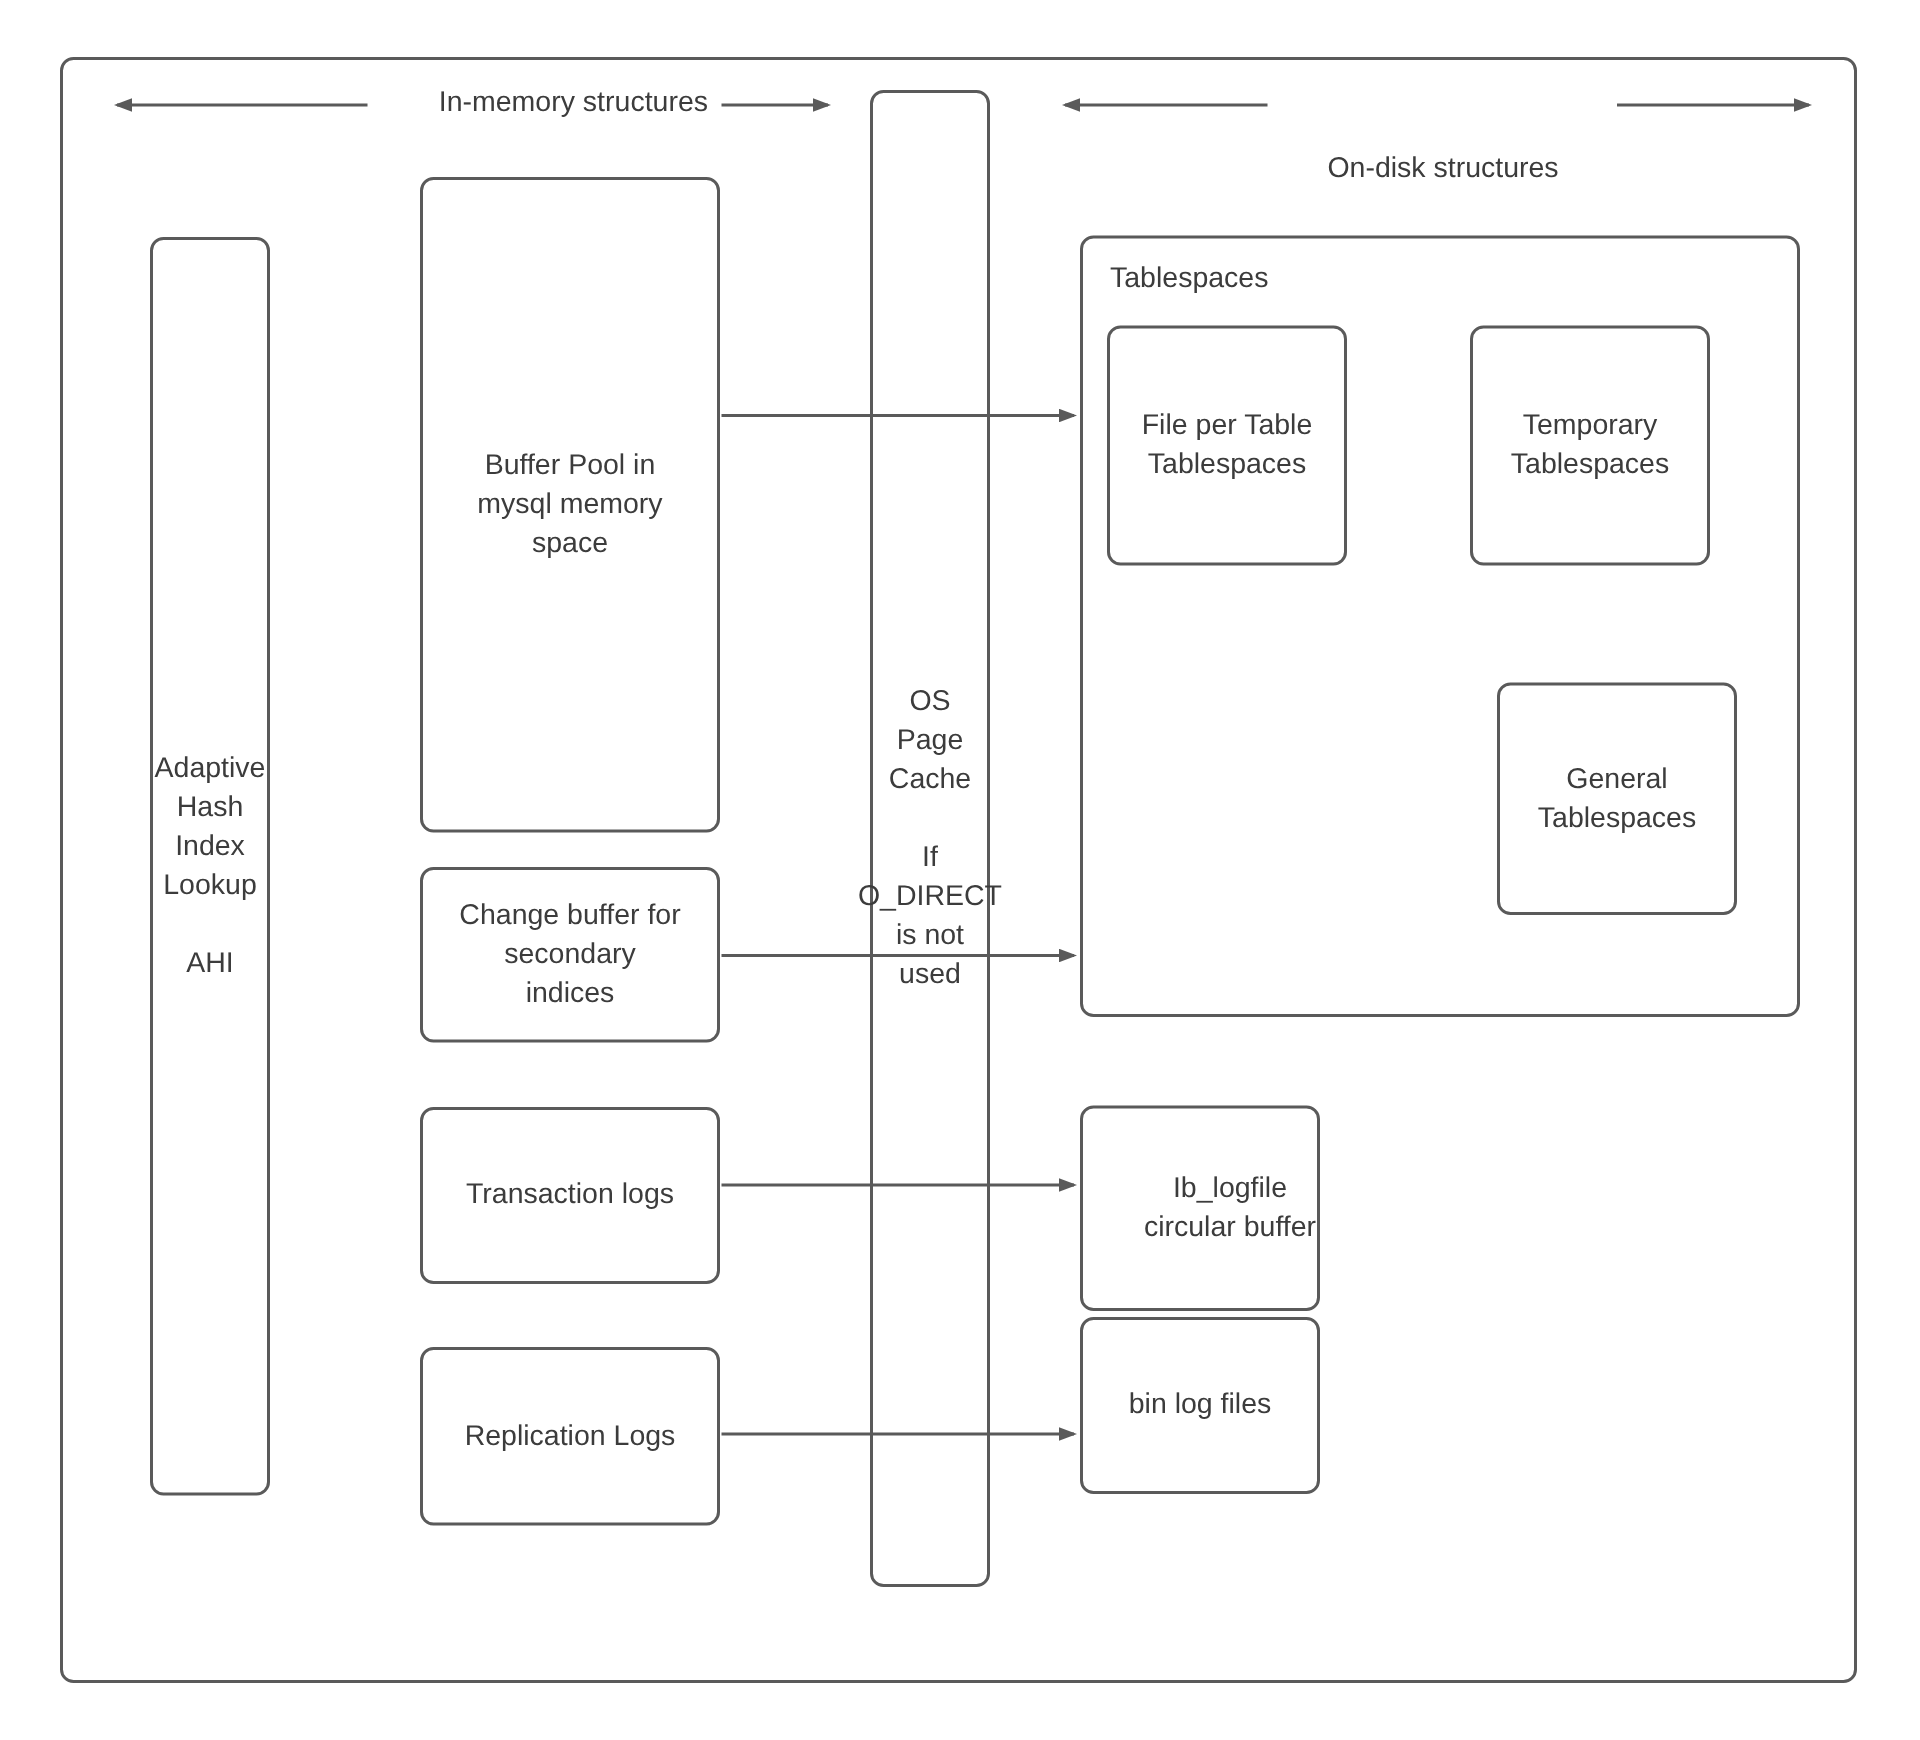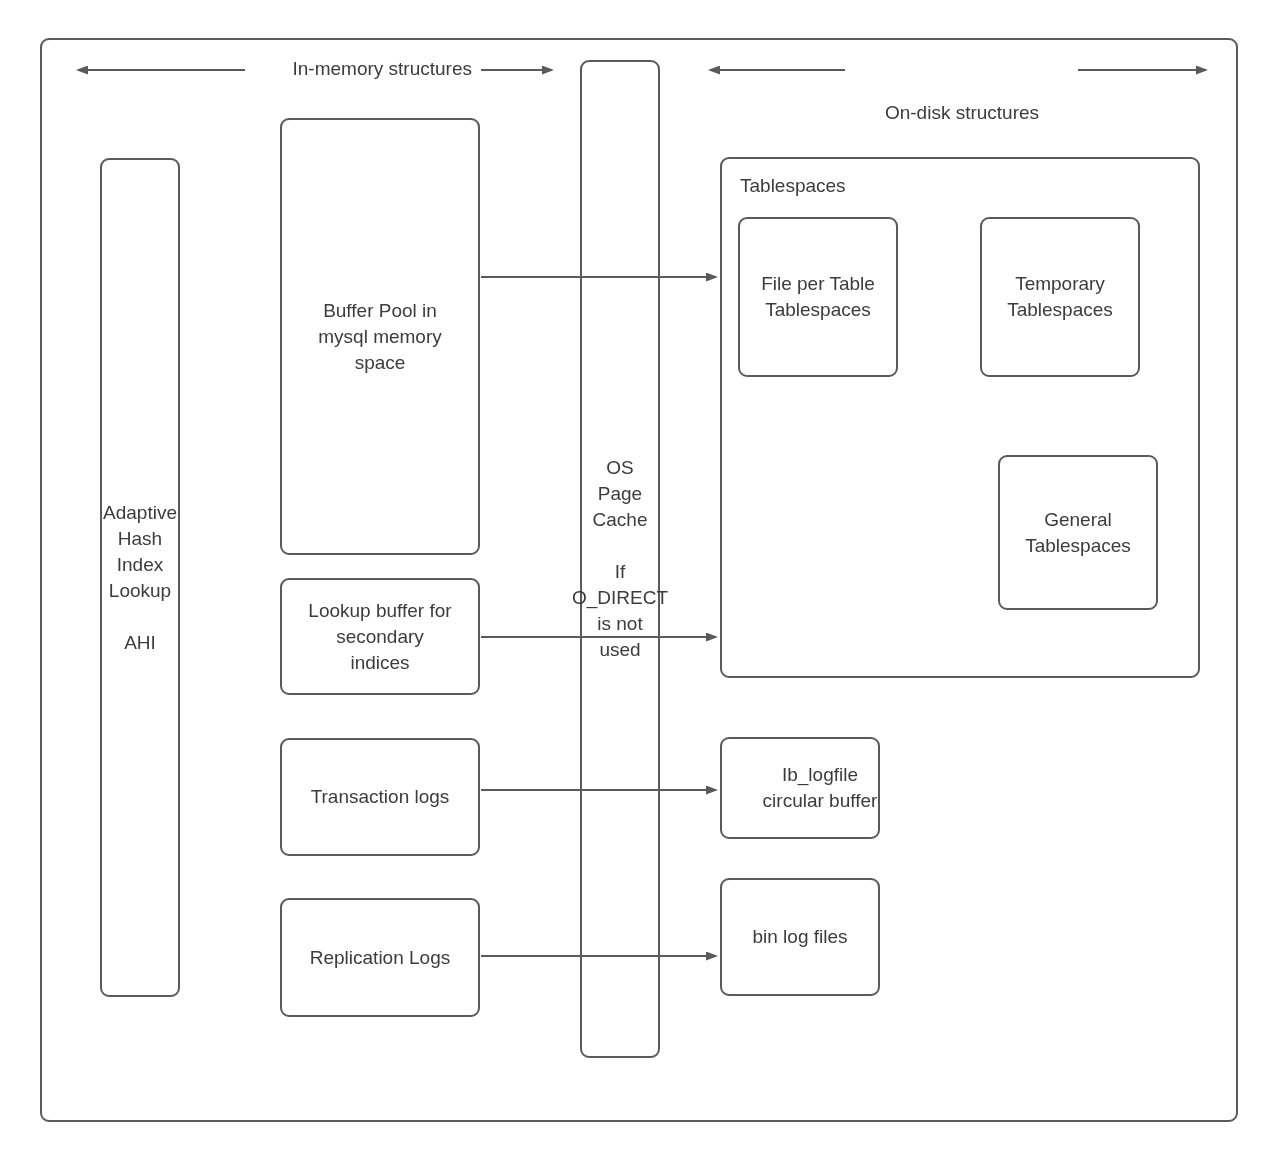--- a/index.html
+++ b/index.html
@@ -71,21 +71,21 @@
 AHI</div>
   </div>
 
   <div class="box" style="left:280px; top:118px; width:200px; height:437px;">
     <div class="label">Buffer Pool in
 mysql memory
 space</div>
   </div>
 
   <div class="box" style="left:280px; top:578px; width:200px; height:117px;">
-    <div class="label">Lookup buffer for
+    <div class="label">Change buffer for
 secondary
 indices</div>
   </div>
 
   <div class="box" style="left:280px; top:738px; width:200px; height:118px;">
     <div class="label">Transaction logs</div>
   </div>
 
   <div class="box" style="left:280px; top:898px; width:200px; height:119px;">
     <div class="label">Replication Logs</div>
@@ -115,21 +115,21 @@
 Tablespaces</div>
   </div>
 
 
 
   <div class="box" style="left:998px; top:455px; width:160px; height:155px;">
     <div class="label">General
 Tablespaces</div>
   </div>
 
-  <div class="box" style="left:720px; top:737px; width:160px; height:102px;padding-left:40px;">
+  <div class="box" style="left:720px; top:737px; width:160px; height:137px;padding-left:40px;">
     <div class="label">Ib_logfile
 circular buffer</div>
   </div>
 
   <div class="box" style="left:720px; top:878px; width:160px; height:118px;">
     <div class="label">bin log files</div>
   </div>
 
   <svg id="arrow-layer" width="1280" height="1160">
     <defs>

